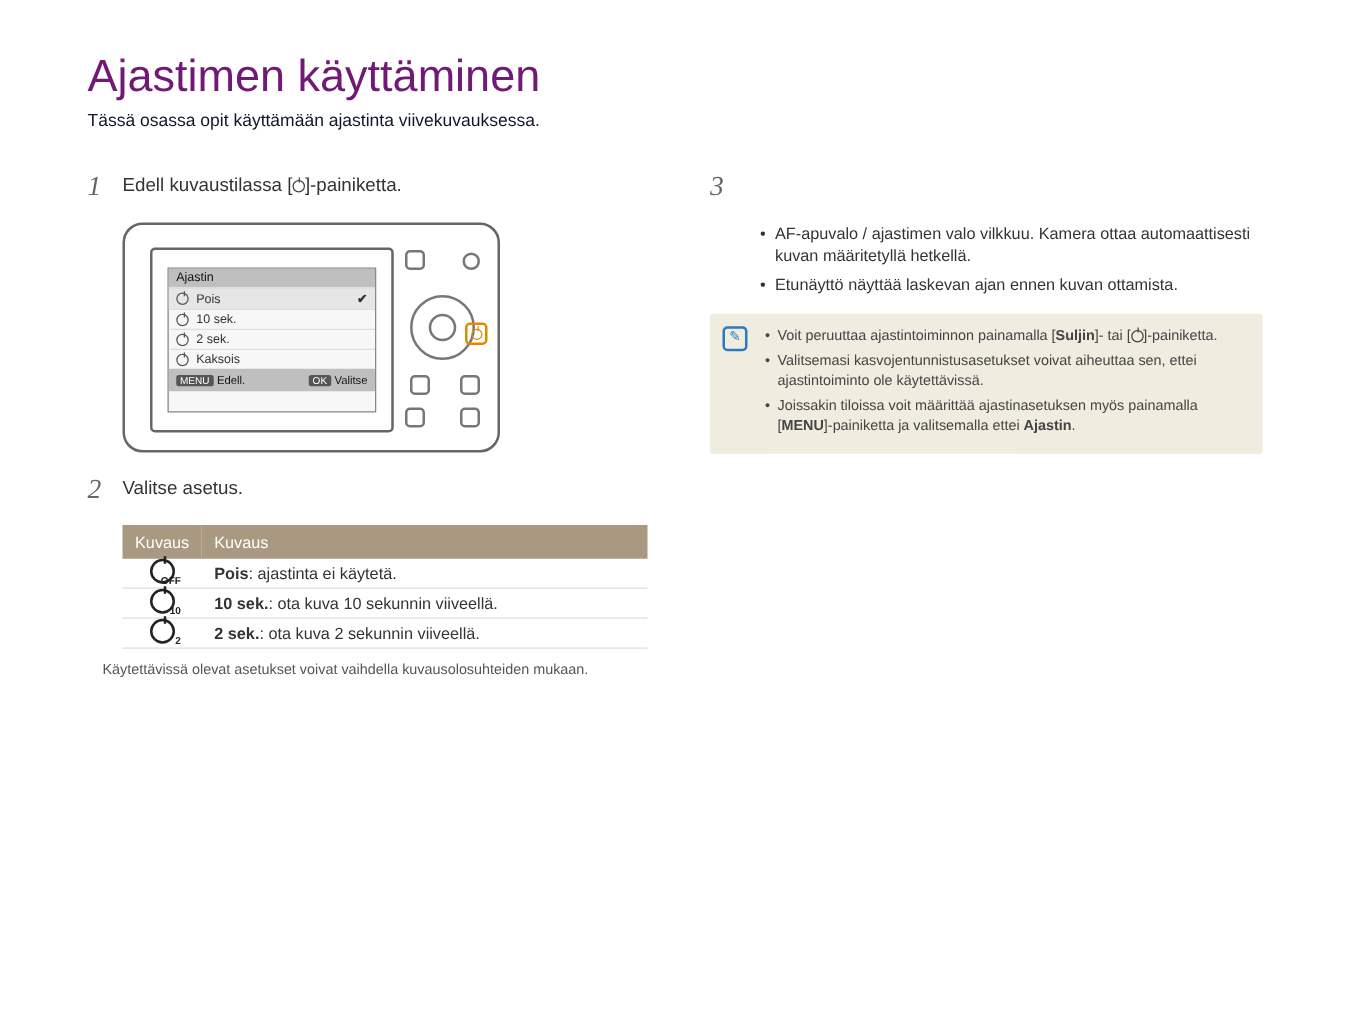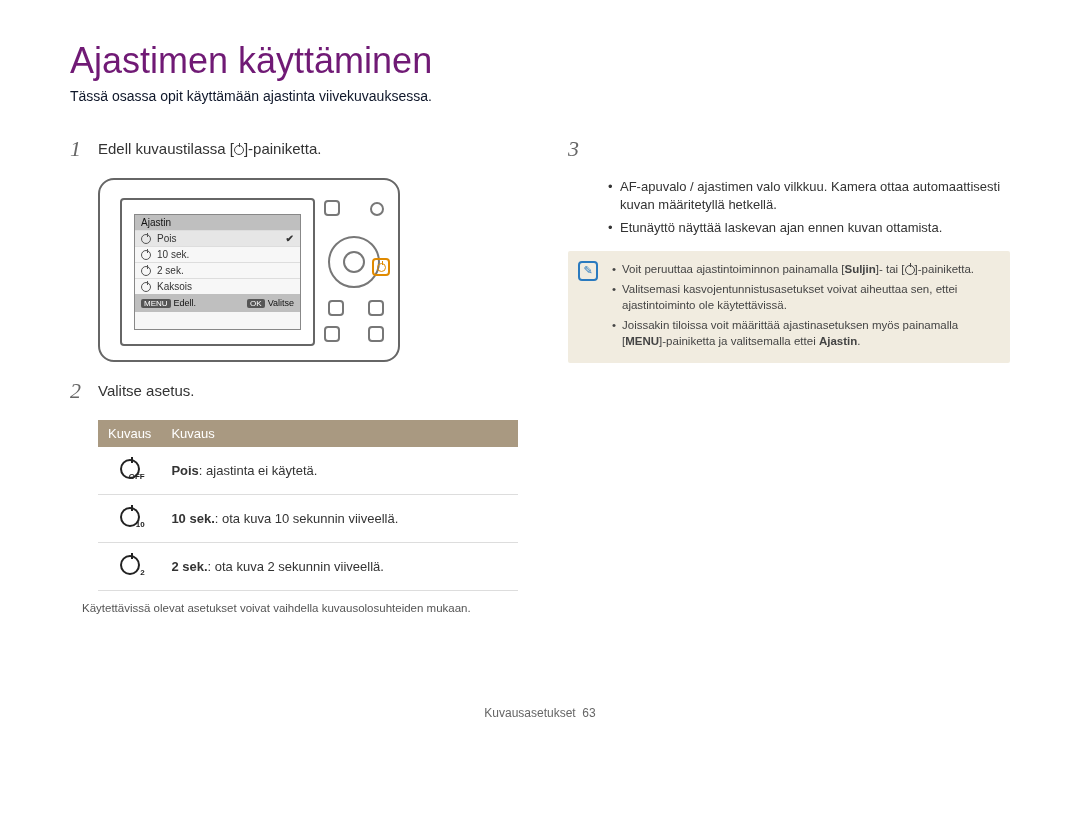--- a/index.html
+++ b/index.html
@@ -30,21 +30,21 @@
   .tiny-circ { width:14px; height:14px; border:2px solid #777; border-radius:50%; position:absolute; }
   .dpad { width:52px; height:52px; border:2px solid #777; border-radius:50%; position:absolute; left:4px; top:36px; }
   .dpad-center { width:22px; height:22px; border:2px solid #777; border-radius:50%; position:absolute; left:13px; top:13px; }
   .highlight-btn { position:absolute; right:-6px; top:58px; width:18px; height:18px; border:2px solid #e08a00; border-radius:4px; display:flex; align-items:center; justify-content:center; }
   .highlight-btn .ic { width:9px; height:9px; border:1.5px solid #e08a00; border-radius:50%; position:relative;}
   .highlight-btn .ic::after{content:"";position:absolute;left:4px;top:-3px;width:1px;height:4px;background:#e08a00;}
   .below-btn { position:absolute; left:4px; top:96px; }
 
   .table { margin: 6px 0 10px 28px; width: 420px; border-collapse: collapse; font-size: 13px; }
   .table thead th { background:#a99981; color:#fff; font-weight:400; text-align:left; padding:6px 10px; }
-  .table td { padding:12px 10px; vertical-align: middle; border-bottom:1px solid #ddd; }
+  .table td { padding:0 10px; vertical-align: middle; border-bottom:1px solid #ddd; }
   .table td.icon-cell { width:46px; text-align:center; }
   .icon-timer { display:inline-block; width:20px; height:20px; border:2px solid #222; border-radius:50%; position:relative; }
   .icon-timer::after { content:""; position:absolute; left:9px; top:-4px; width:2px; height:6px; background:#222; }
   .icon-timer .sub { position:absolute; right:-7px; bottom:-4px; font-size:8px; font-weight:700; color:#222; }
   .icon-timer.double::before { content:""; position:absolute; right:-6px; top:-4px; width:8px; height:8px; border:1.5px solid #222; border-radius:50%; }
 
   .notetext { margin-left:12px; font-size:11.5px; color:#555; line-height:1.3; max-width:420px; }
 
   .bullets { margin:4px 0 14px 40px; font-size:13px; color:#333; }
   .bullets li { margin-bottom:6px; list-style: none; position:relative; padding-left:12px; line-height:1.35;}
@@ -172,16 +172,13 @@
           </li>
           <li>Valitsemasi kasvojentunnistusasetukset voivat aiheuttaa sen, ettei ajastintoiminto ole käytettävissä.</li>
           <li>
             <span>Joissakin tiloissa voit määrittää ajastinasetuksen myös painamalla [</span><span class="kbd">MENU</span><span>]-painiketta ja valitsemalla ettei </span><span class="kbd">Ajastin</span><span>.</span>
           </li>
         </ul>
       </div>
     </div>
   </div>
 
-  <div class="footer">
-    <span>Kuvausasetukset</span>&nbsp;&nbsp;<span>63</span>
-  </div>
 </div>
 
 </body></html>

